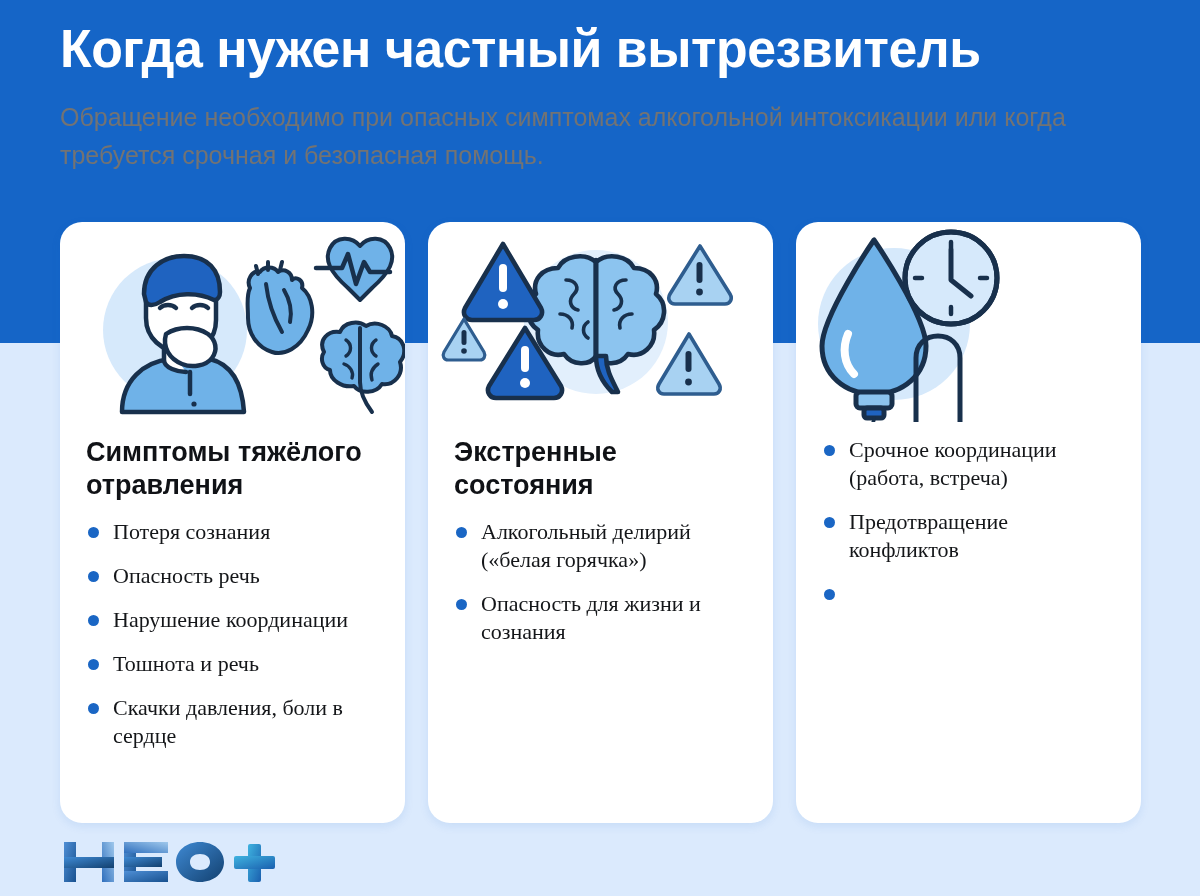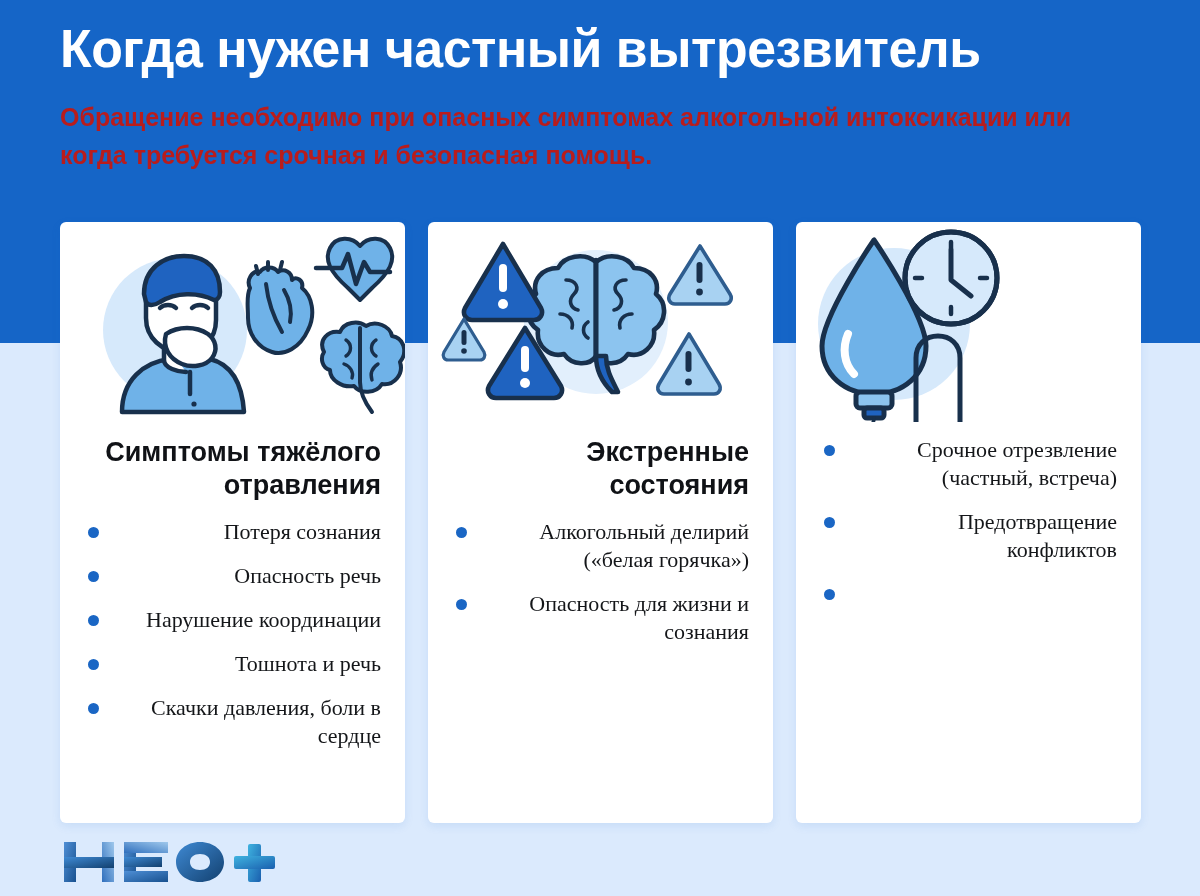--- a/index.html
+++ b/index.html
@@ -31,36 +31,35 @@
     color:#ffffff;
     letter-spacing:-0.5px;
     transform:scaleX(0.96);
     transform-origin:left center;
     white-space:nowrap;
   }
   .header .sub{
     margin:16px 0 0 0;
     font-size:25px;
     line-height:38px;
-    color:#b91c1c;
-    font-weight:700;
+    color:#737373;
+    font-weight:400;
     max-width:1020px;
   }
 
   
   .cards{position:absolute;left:60px;top:222px;width:1082px;height:601px;
          display:flex;gap:23px;}
   .card{
     width:345px;
     background:#ffffff;
-    border-radius:6px;
+    border-radius:22px;
     box-shadow:0 3px 10px rgba(21,101,199,.10);
     display:flex;flex-direction:column;
     overflow:hidden;
-    text-align:right;
   }
   .card-art{height:200px;position:relative;flex:0 0 200px;}
   .card-art svg{position:absolute;left:0;top:0;}
   .card-body{padding:14px 24px 10px 26px;}
   .card-title{
     font-size:27px;line-height:33px;font-weight:700;color:#101216;
     margin:0 0 16px 0;
   }
   ul.bullets{list-style:none;margin:0;padding:0;font-family:Liberation Serif, serif;}
   ul.bullets li{
@@ -219,21 +218,21 @@
           <g stroke="#18304c" stroke-width="5" stroke-linecap="round" stroke-linejoin="round">
             <circle cx="155" cy="56" r="46" fill="#d6e9fb"></circle>
             <circle cx="155" cy="56" r="46" fill="none"></circle>
             <path d="M155 20 L155 27 M191 56 L184 56 M155 92 L155 85 M119 56 L126 56" stroke-width="4.5"></path>
             <path d="M155 28 L155 58 L175 74" fill="none" stroke-width="5"></path>
           </g>
         </svg>
       </div>
       <div class="card-body">
         <ul class="bullets">
-          <li><span class="dot"></span><span>Срочное отрезвление (частный, встреча)</span></li>
+          <li><span class="dot"></span><span>Срочное координации (работа, встреча)</span></li>
           <li><span class="dot"></span><span>Предотвращение конфликтов</span></li>
           <li><span class="dot"></span></li>
         </ul>
       </div>
     </div>
 
   </div>
 
   <div class="logo">
     <svg width="230" height="48" viewBox="0 0 230 48" xmlns="http://www.w3.org/2000/svg">

